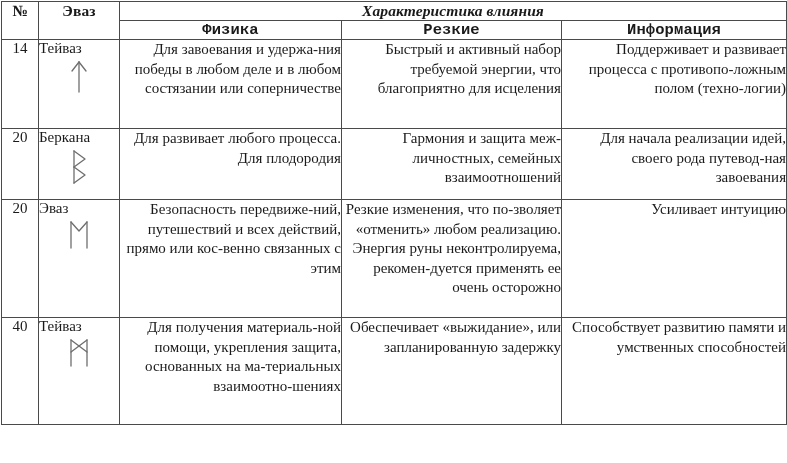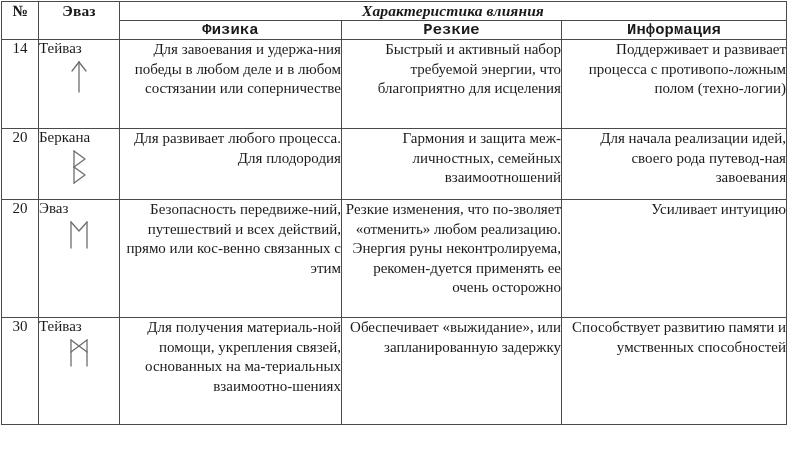--- a/index.html
+++ b/index.html
@@ -185,33 +185,33 @@
               <polyline points="3,2 11,11 19,2"></polyline>
             </g>
           </svg>
         </td>
         <td class="text">Безопасность передвиже-ний, путешествий и всех действий, прямо или кос-венно связанных с этим</td>
         <td class="text">Резкие изменения, что по-зволяет «отменить» любом реализацию. Энергия руны неконтролируема, рекомен-дуется применять ее очень осторожно</td>
         <td class="text">Усиливает интуицию</td>
       </tr>
 
       <tr class="r20">
-        <td class="num">30</td>
+        <td class="num">40</td>
         <td class="rune">
           <span class="rune-name">Тейваз</span>
           <svg class="rune-glyph" width="22" height="30" viewBox="0 0 22 30">
             <g stroke="#6e6e6e" stroke-width="1.3" fill="none" stroke-linecap="round" stroke-linejoin="round">
               <line x1="3" y1="2" x2="3" y2="28"></line>
               <line x1="19" y1="2" x2="19" y2="28"></line>
               <line x1="3" y1="2" x2="19" y2="14"></line>
               <line x1="19" y1="2" x2="3" y2="14"></line>
             </g>
           </svg>
         </td>
-        <td class="text">Для получения материаль-ной помощи, укрепления связей, основанных на ма-териальных взаимоотно-шениях</td>
+        <td class="text">Для получения материаль-ной помощи, укрепления защита, основанных на ма-териальных взаимоотно-шениях</td>
         <td class="text">Обеспечивает «выжидание», или запланированную задержку</td>
         <td class="text">Способствует развитию памяти и умственных способностей</td>
       </tr>
 
     </tbody>
   </table>
 
 </div>
 
 </body></html>

